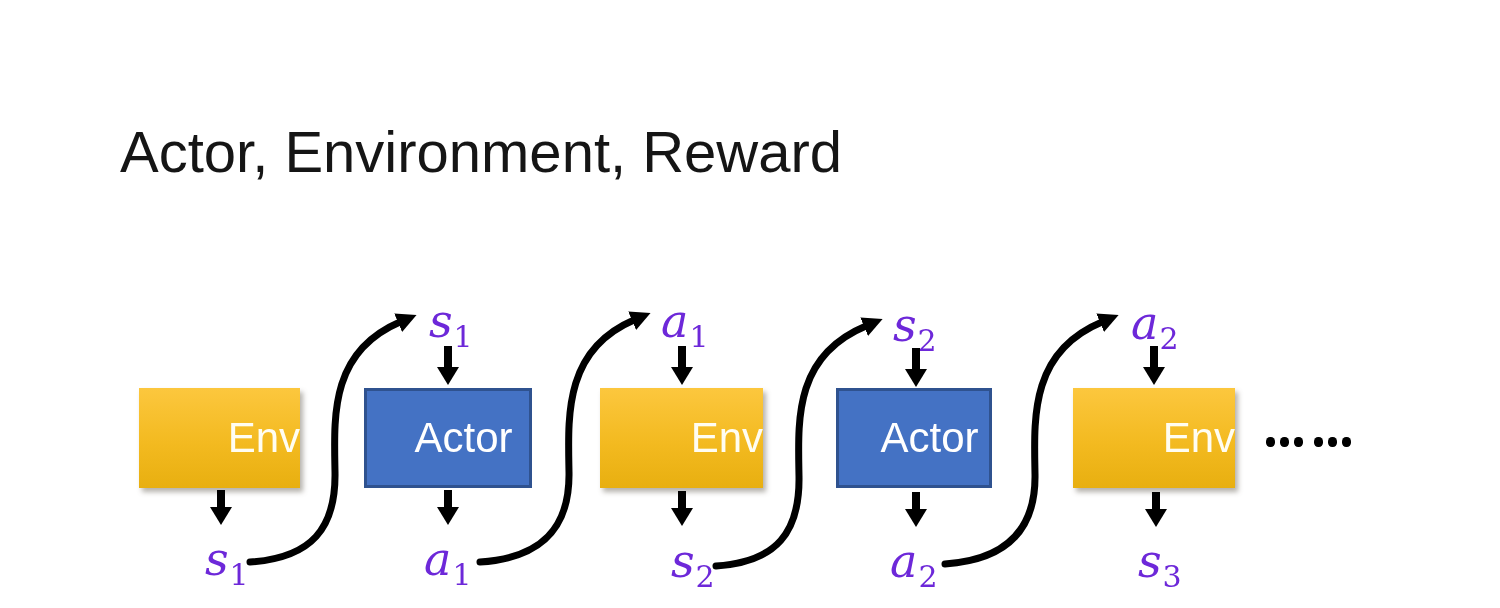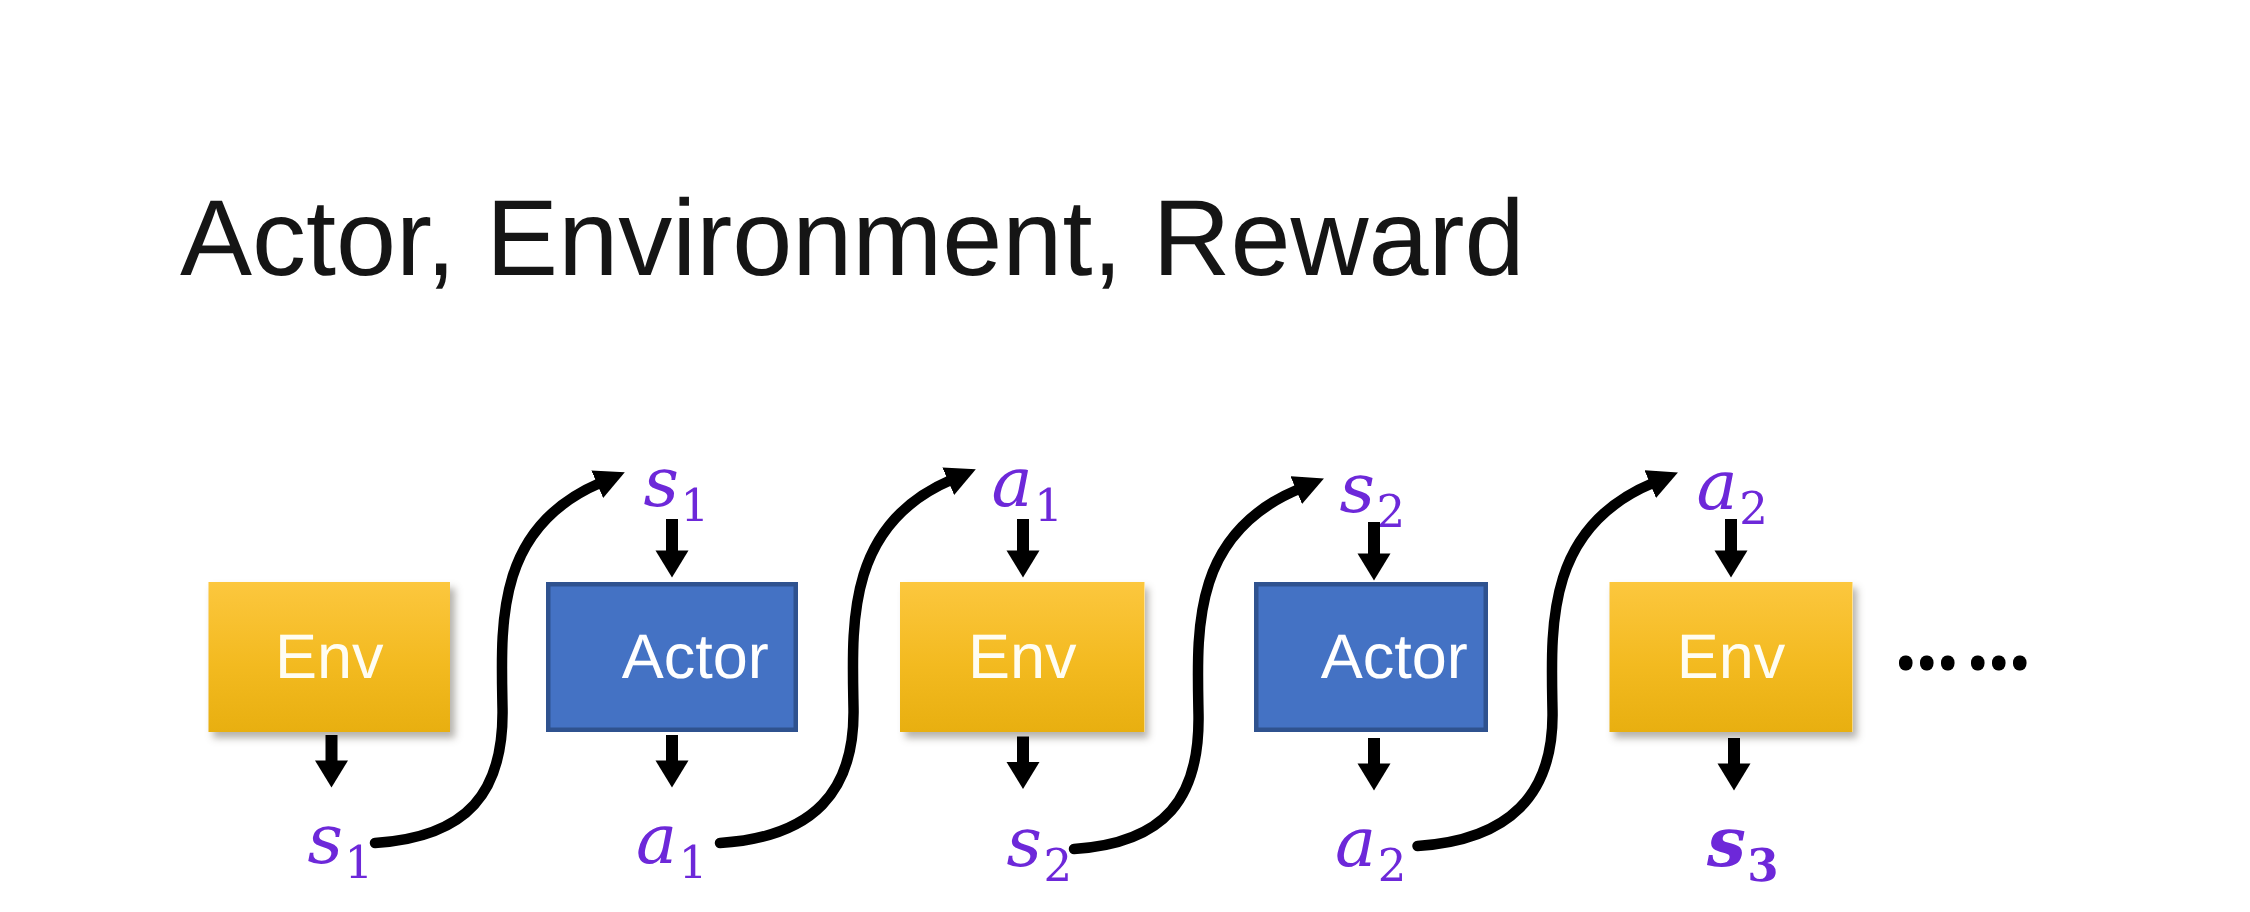--- a/index.html
+++ b/index.html
@@ -6,37 +6,38 @@
   #slide{
     position:relative;
     width:1500px;height:608px;
     background:#ffffff;
     overflow:hidden;
     font-family:"Liberation Sans", sans-serif;
   }
   
   #title{
     position:absolute;left:120px;top:118px;
-    font-size:72px;font-weight:300;letter-spacing:0px;
+    font-size:58px;font-weight:300;letter-spacing:0px;
     color:#151515;white-space:nowrap;
     font-family:"Liberation Sans", sans-serif;
   }
   
   .box{
     position:absolute;top:388px;height:100px;
     display:flex;align-items:center;justify-content:center;
     box-sizing:border-box;
   }
   .box .lbl{
     color:#fffdf2;font-size:42px;line-height:1;
     font-family:"Liberation Sans", sans-serif;
   }
   .env{
     background:linear-gradient(180deg,#fcc73e 0%,#f3ba20 55%,#e8af10 100%);
     box-shadow:3px 4px 5px rgba(90,85,70,0.45);
+    justify-content:flex-end;
   }
   .actor{
     background:#4472c4;
     border:3px solid #2f528f;
   }
   .actor .lbl{color:#ffffff;margin-left:31px;}
   #box-env1{left:139px;width:161px;}
   #box-actor1{left:364px;width:168px;}
   #box-env2{left:600px;width:163px;}
   #box-actor2{left:836px;width:156px;}
@@ -55,21 +56,21 @@
   
   #tl1{left:429px;top:298px;}
   #tl2{left:661px;top:298px;}
   #tl3{left:893px;top:302px;}
   #tl4{left:1131px;top:300px;}
   
   #bl1{left:205px;top:536px;}
   #bl2{left:424px;top:536px;}
   #bl3{left:671px;top:538px;}
   #bl4{left:890px;top:538px;}
-  #bl5{left:1138px;top:538px;font-weight:bold;}
+  #bl5{left:1138px;top:538px;}
   
   #dots{
     position:absolute;left:1266px;top:432px;height:20px;
     display:flex;align-items:center;
   }
   #dots i{
     display:block;width:9px;height:10px;border-radius:45%;
     background:#000;margin-right:5px;
   }
   #dots i:nth-child(3){margin-right:11px;}

